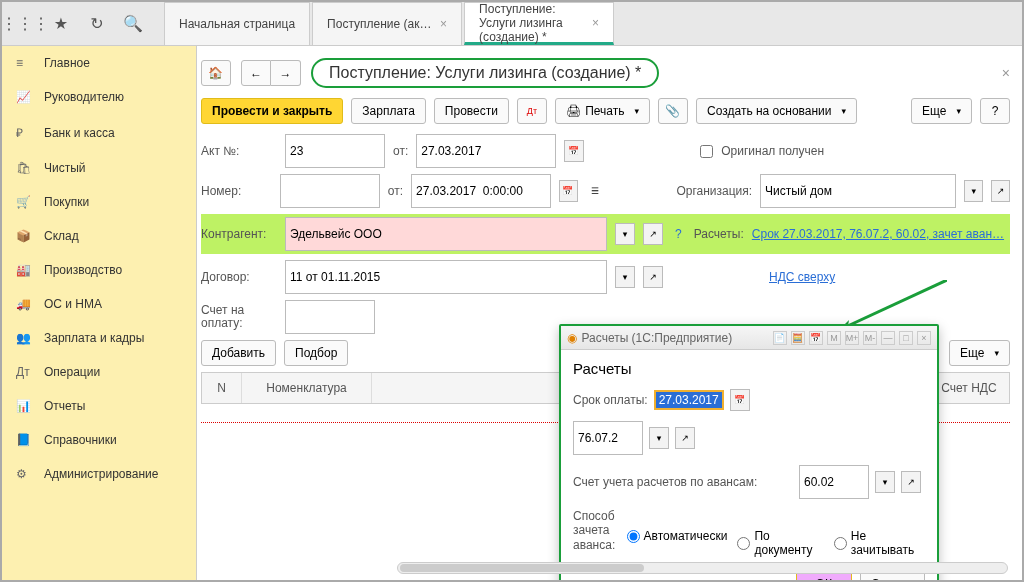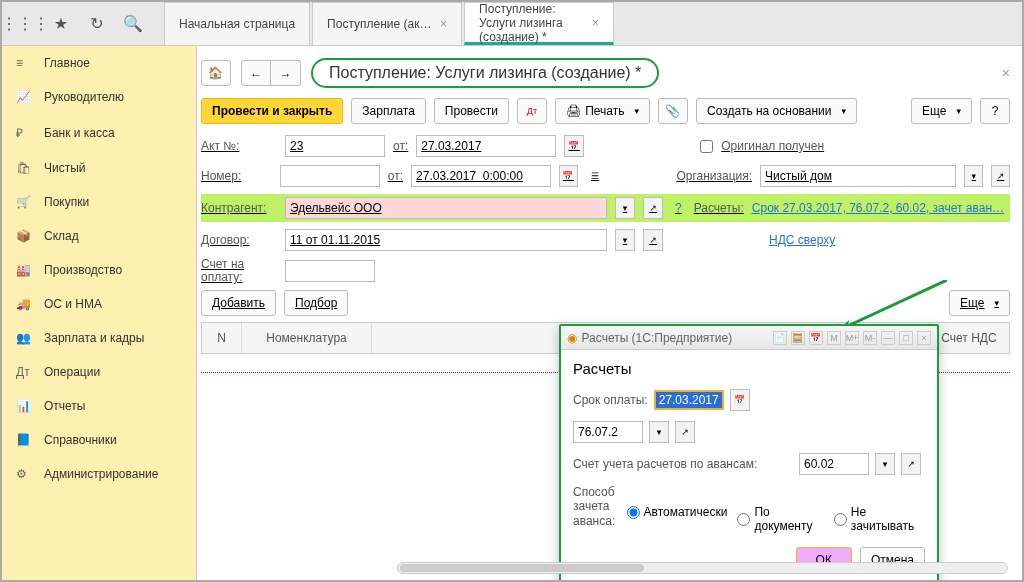--- a/index.html
+++ b/index.html
@@ -25,24 +25,24 @@
 .btn-sq { width: 30px; height: 26px; border: 1px solid #bbb; background: #fafafa; border-radius: 3px; display: flex; align-items: center; justify-content: center; cursor: pointer; }
 .title-pill { border: 2px solid #1a9e3a; border-radius: 16px; padding: 4px 16px; font-size: 16px; color: #333; }
 .close-x { margin-left: auto; color: #999; cursor: pointer; font-size: 14px; }
 
 .toolbar { display: flex; align-items: center; gap: 8px; margin-bottom: 10px; flex-wrap: wrap; }
 .btn { height: 26px; border: 1px solid #bbb; background: #fafafa; border-radius: 3px; padding: 0 10px; display: flex; align-items: center; gap: 4px; cursor: pointer; }
 .btn-yellow { background: #ffd633; border-color: #e0bc1a; font-weight: bold; }
 .btn-drop::after { content: "▾"; margin-left: 6px; font-size: 9px; }
 .spacer-flex { flex: 1; }
 
-.form-row { display: flex; align-items: center; gap: 8px; margin-bottom: 6px; min-height: 24px; text-decoration: underline; }
+.form-row { display: flex; align-items: center; gap: 8px; margin-bottom: 6px; min-height: 24px; }
 .label { color: #555; }
 .label.w1 { width: 76px; }
-.input { height: 22px; border: 1px solid #bbb; background: #fff; padding: 0 4px; }
+.input { height: 34px; border: 1px solid #bbb; background: #fff; padding: 0 4px; }
 .input.pink { background: #ffd9d9; }
 .combo-btn { width: 20px; height: 22px; border: 1px solid #bbb; background: #f3f3f3; display:flex; align-items:center; justify-content:center; font-size:9px; cursor:pointer; }
 .link { color: #2a6ed6; text-decoration: underline; cursor: pointer; }
 
 .table-head { display: flex; border: 1px solid #ccc; background: #f5f5f5; margin-top: 6px; }
 .th { padding: 8px 6px; border-right: 1px solid #ddd; text-align: center; color: #555; }
 .red-line { height: 1px; border-top: 1px dotted #d00; margin-top: 18px; }
 
 .modal { position: absolute; left: 362px; top: 278px; width: 380px; border: 2px solid #1a9e3a; background: #fff; box-shadow: 0 4px 12px rgba(0,0,0,0.25); border-radius: 2px; }
 .modal-titlebar { height: 24px; background: linear-gradient(#f6f6f6,#e6e6e6); display: flex; align-items: center; padding: 0 6px; border-bottom: 1px solid #ccc; font-size: 11px; color: #666; }

